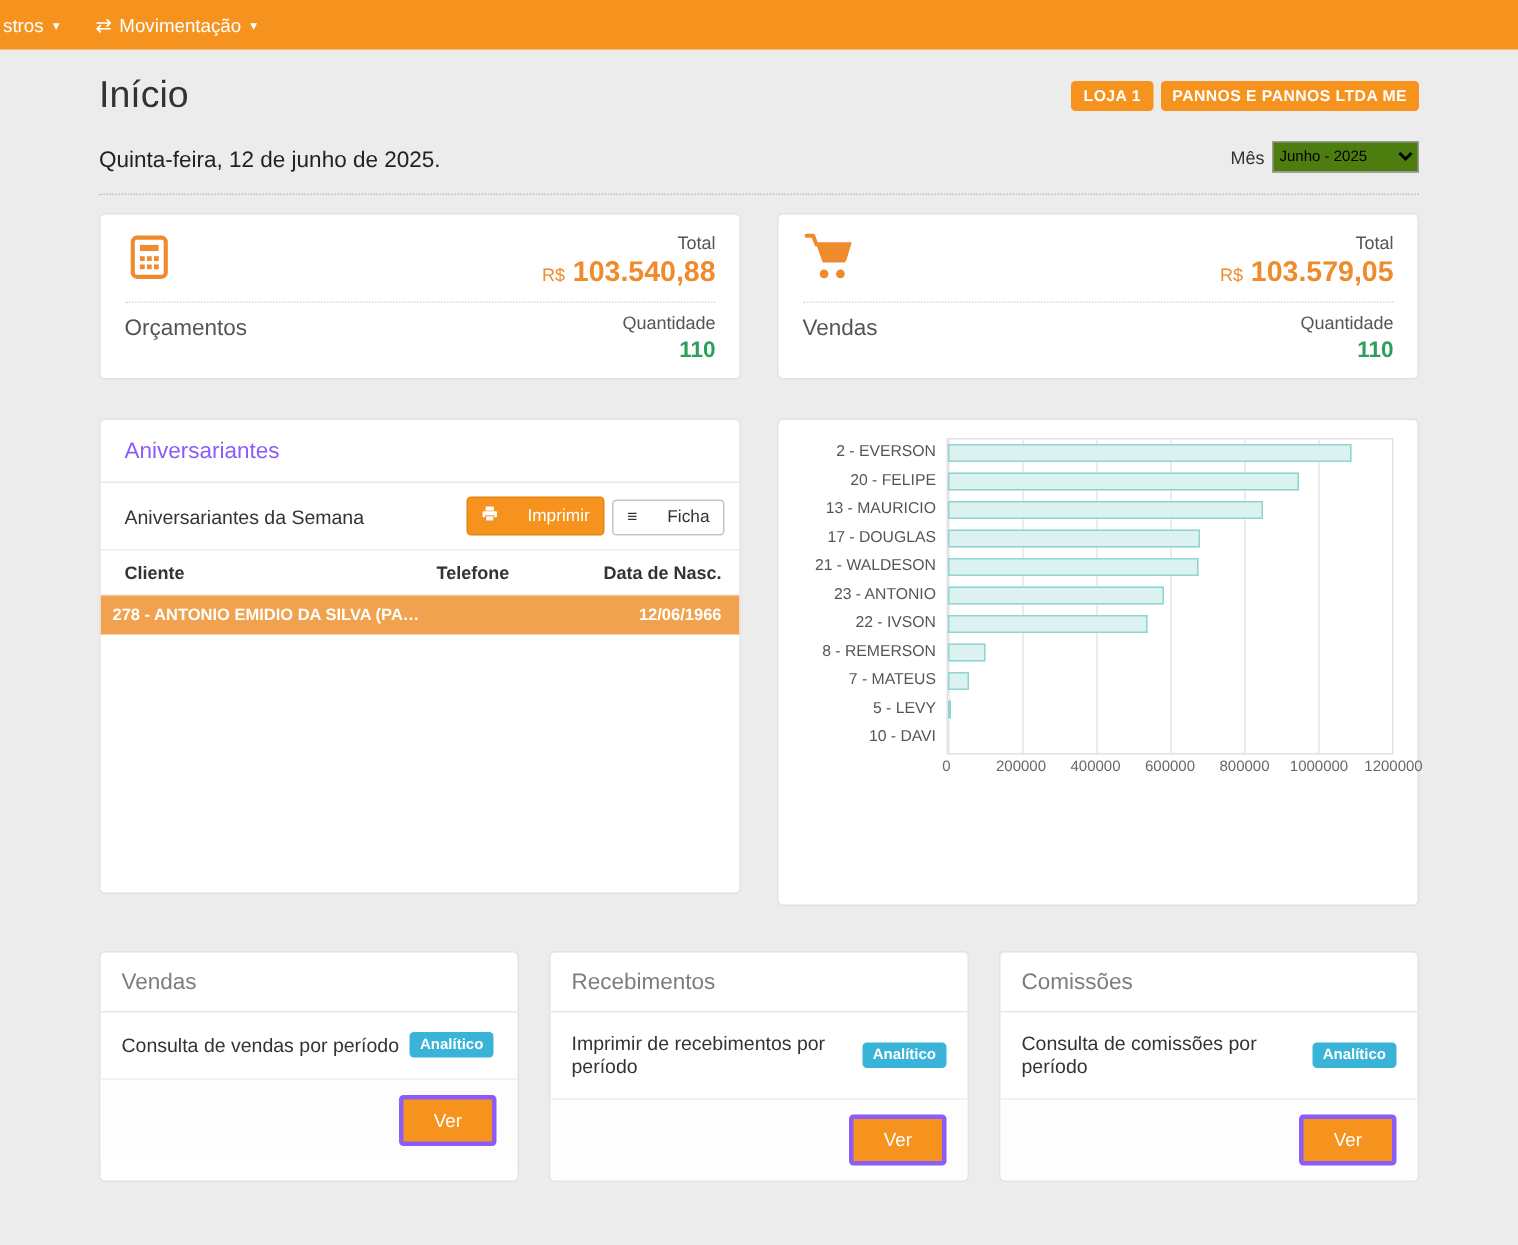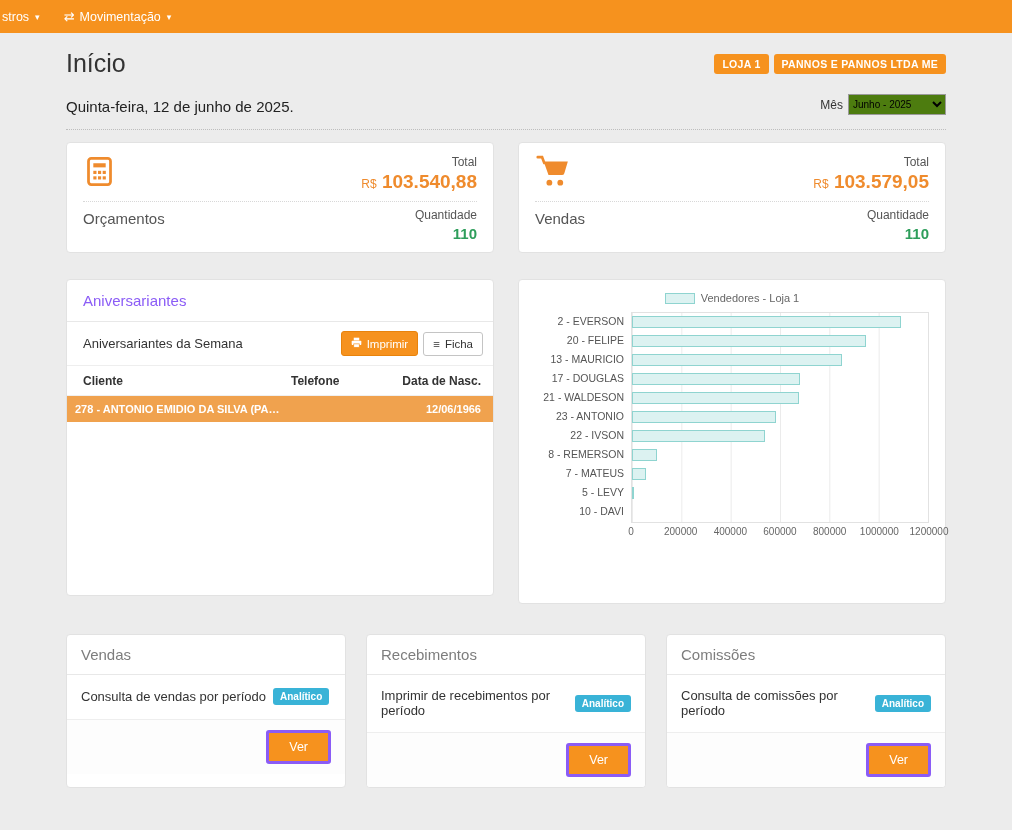--- a/index.html
+++ b/index.html
@@ -54,21 +54,21 @@
   .sum-bottom { display: flex; justify-content: space-between; align-items: flex-start; }
   .sum-name { font-size: 15px; color: #555; margin-top: 2px; }
   .qty-val { font-size: 15px; font-weight: bold; color: #2e9e5b; margin-top: 3px; }
   
   .middle-row { display: flex; gap: 24px; margin-top: 26px; align-items: flex-start; }
   
   .bday-card { flex: 1; height: 317px; overflow: hidden; }
   .card-header { padding: 12px 16px; font-size: 15px; color: #8b5cf6; border-bottom: 1px solid #e8e8e8; }
   .bday-sub { display: flex; justify-content: space-between; align-items: center; padding: 9px 10px 9px 16px; border-bottom: 1px solid #eee; }
   .bday-sub-label { font-size: 13px; color: #333; }
-  .btn { display: inline-flex; align-items: center; gap: 5px; font-size: 11.5px; padding: 5px 9px; border-radius: 3px; cursor: pointer; font-family: "Liberation Sans", sans-serif; }
+  .btn { display: inline-flex; align-items: center; gap: 20px; font-size: 11.5px; padding: 5px 9px; border-radius: 3px; cursor: pointer; font-family: "Liberation Sans", sans-serif; }
   .btn-orange { background: #f6921e; border: 1px solid #e8830c; color: #fff; }
   .btn-light { background: #fff; border: 1px solid #c4c4c4; color: #333; margin-left: 5px; }
   .bday-thead { display: flex; padding: 8px 12px 7px 16px; font-size: 12px; font-weight: bold; color: #333; border-bottom: 1px solid #f0f0f0; }
   .col-cliente { flex: 1; }
   .col-telefone { width: 90px; }
   .col-data { width: 100px; text-align: right; }
   .bday-row {
     display: flex; align-items: center; background: #f0a24e; color: #fff;
     font-size: 11px; font-weight: bold; padding: 7px 12px 7px 8px; cursor: pointer;
   }
@@ -228,24 +228,20 @@
       </div>
       <div class="bday-row">
         <span class="col-cliente">278 - ANTONIO EMIDIO DA SILVA (PALE...</span>
         <span class="col-telefone"></span>
         <span class="col-data">12/06/1966</span>
       </div>
     </div>
 
     <div class="card tabs-card">
       <div class="chart-wrap">
-        <div class="legend">
-          <span class="legend-swatch" style="background: rgb(220, 242, 241); border-color: rgb(143, 212, 208);"></span>
-          <span class="legend-text">Vendedores - Loja 1</span>
-        </div>
         <div class="chart-body">
           <div class="chart-labels" id="chart-labels">
               <div class="c-label">2 - EVERSON</div>
               <div class="c-label">20 - FELIPE</div>
               <div class="c-label">13 - MAURICIO</div>
               <div class="c-label">17 - DOUGLAS</div>
               <div class="c-label">21 - WALDESON</div>
               <div class="c-label">23 - ANTONIO</div>
               <div class="c-label">22 - IVSON</div>
               <div class="c-label">8 - REMERSON</div>

